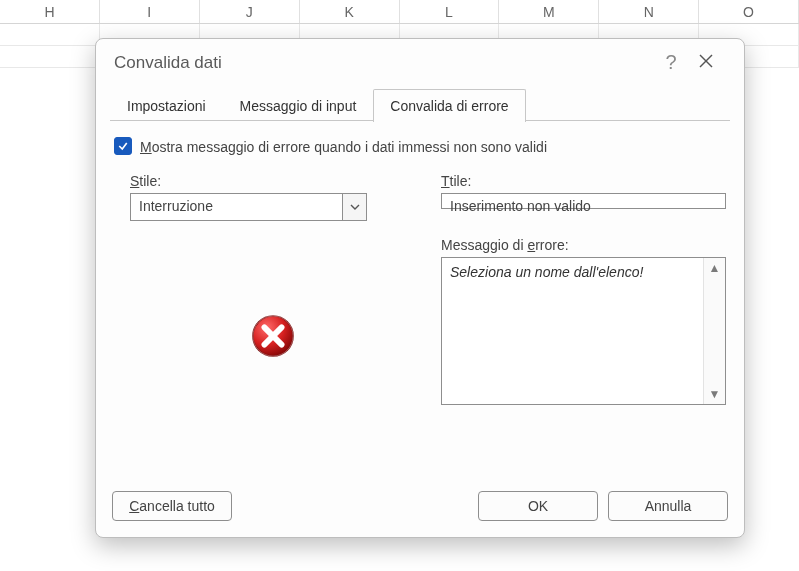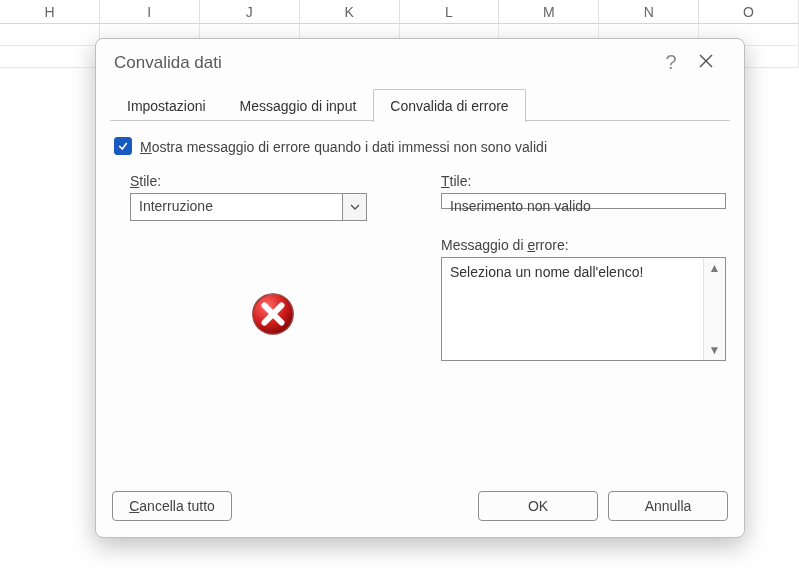--- a/index.html
+++ b/index.html
@@ -112,21 +112,21 @@
     width:24px; border-left:1px solid #8e8e8e;
     display:flex; align-items:center; justify-content:center;
     background:#f5f5f5;
   }
   .textbox {
     border:1px solid #8e8e8e; height:16px; background:#fff;
     padding:4px 8px; width:100%;
   }
   .textarea-wrap {
     display:flex; border:1px solid #8e8e8e; background:#fff;
-    height:104px; width:100%;
+    height:148px; width:100%;font-style:italic;
   }
   .textarea { flex:1; padding:6px 8px; color:#333; }
   .scroll {
     width:22px; display:flex; flex-direction:column;
     justify-content:space-between; align-items:center;
     border-left:1px solid #e3e3e3; background:#fafafa;
     padding:4px 0;
   }
   .scroll .tri { color:#7a7a7a; font-size:12px; line-height:1; }
   .icon-area {

